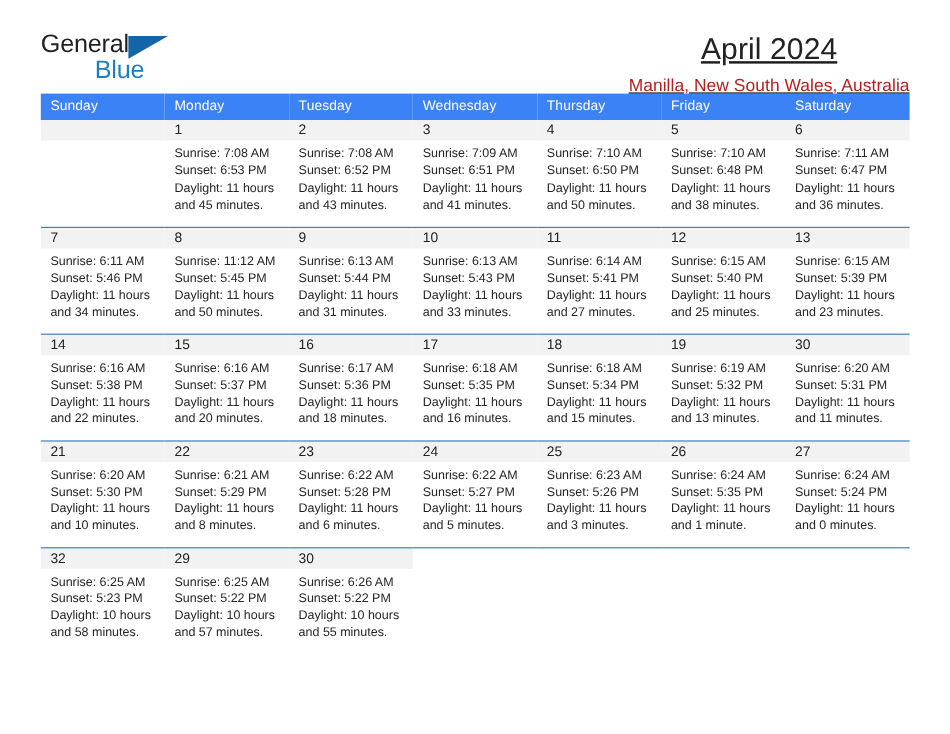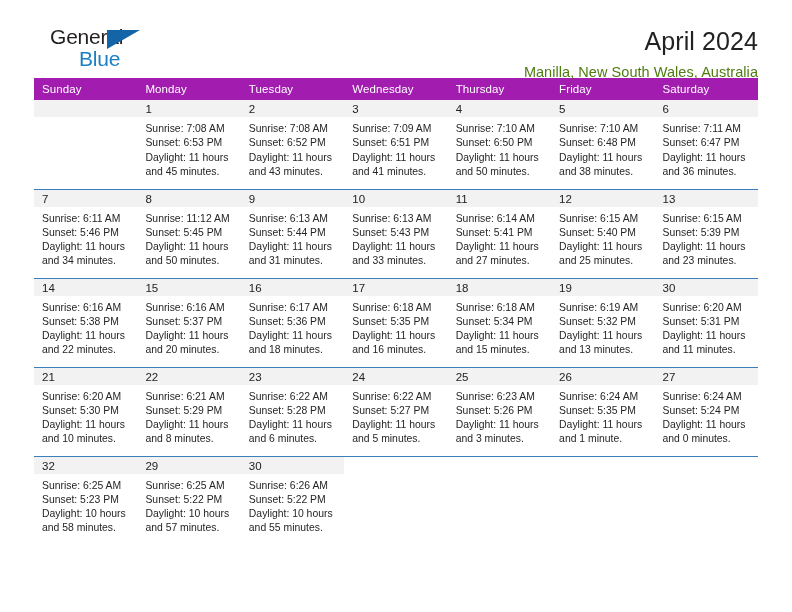--- a/index.html
+++ b/index.html
@@ -35,21 +35,21 @@
   }
   .brand {
     position: relative;
     width: 150px;
     height: 50px;
     line-height: 1;
     user-select: none;
   }
   .brand-general {
     position: absolute;
-    left: 16px;
+    left: 0;
     top: 0;
     font-size: 21px;
     letter-spacing: -0.2px;
     color: #231f20;
     font-family: "Liberation Sans", sans-serif;
   }
   .brand-blue {
     position: absolute;
     left: 33px;
     top: 22px;
@@ -63,51 +63,52 @@
     position: absolute;
     left: 73px;
     top: 4px;
     width: 0;
     height: 0;
     border-left: 33px solid #1465a8;
     border-bottom: 19px solid transparent;
   }
 
   .title-block {
-    text-align: right;
+    text-align: center;
     padding-top: 2px;
+    text-decoration: underline;
   }
   .cal-title {
     font-size: 25px;
     color: #222222;
     font-weight: normal;
     line-height: 1.1;
     margin: 0;
     letter-spacing: 0.1px;
   }
   .cal-subtitle {
     font-size: 14.5px;
-    color: #4d7c0f;
+    color: #b91c1c;
     margin: 9px 0 0 0;
     line-height: 1.1;
     letter-spacing: 0.05px;
   }
 
   
   .cal-wrap {
     padding: 0 34px;
     box-sizing: border-box;
   }
   table.calendar {
     width: 724px;
     border-collapse: collapse;
     table-layout: fixed;
   }
   table.calendar th {
-    background: #a21caf;
+    background: #3b82f6;
     color: #ffffff;
     font-size: 11.5px;
     font-weight: normal;
     text-align: left;
     padding: 5px 0 5px 8px;
     height: 19px;
     box-sizing: border-box;
     letter-spacing: 0.1px;
   }
   td.daycell {

